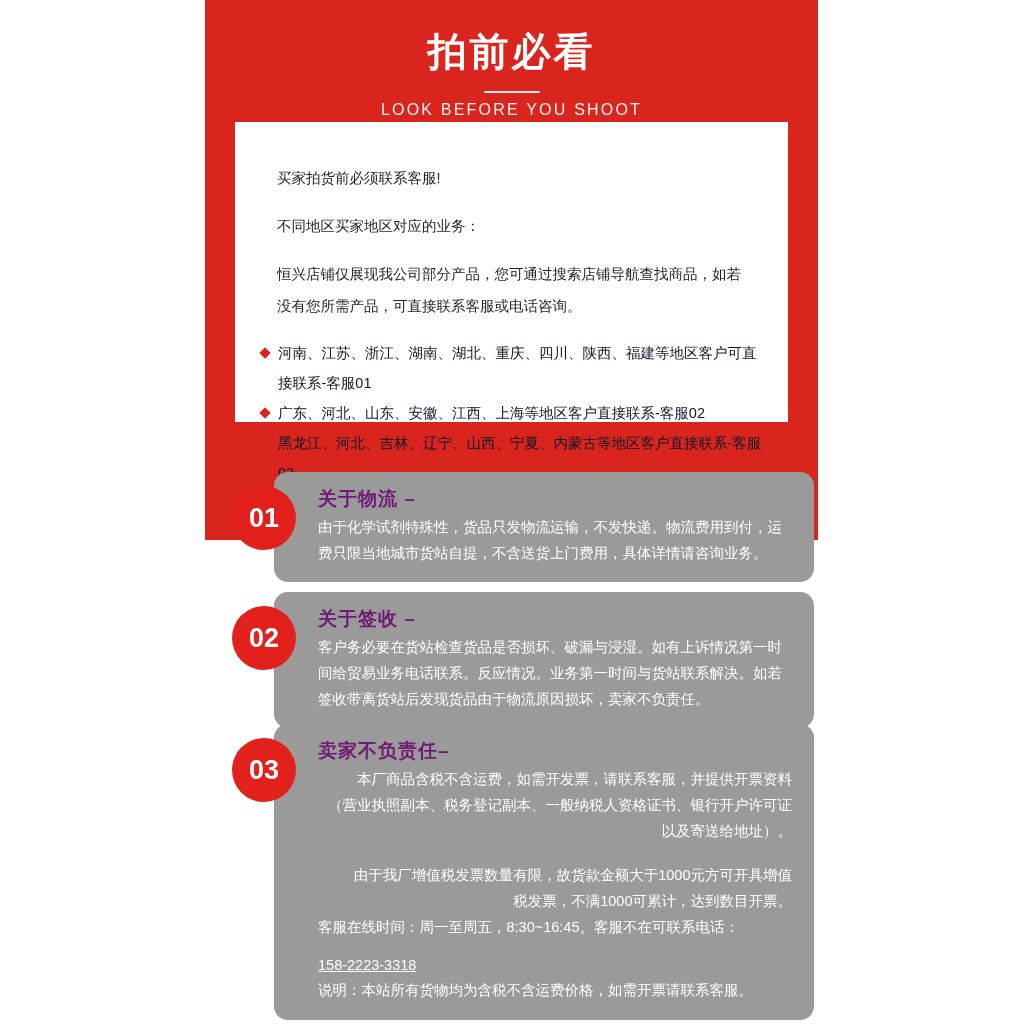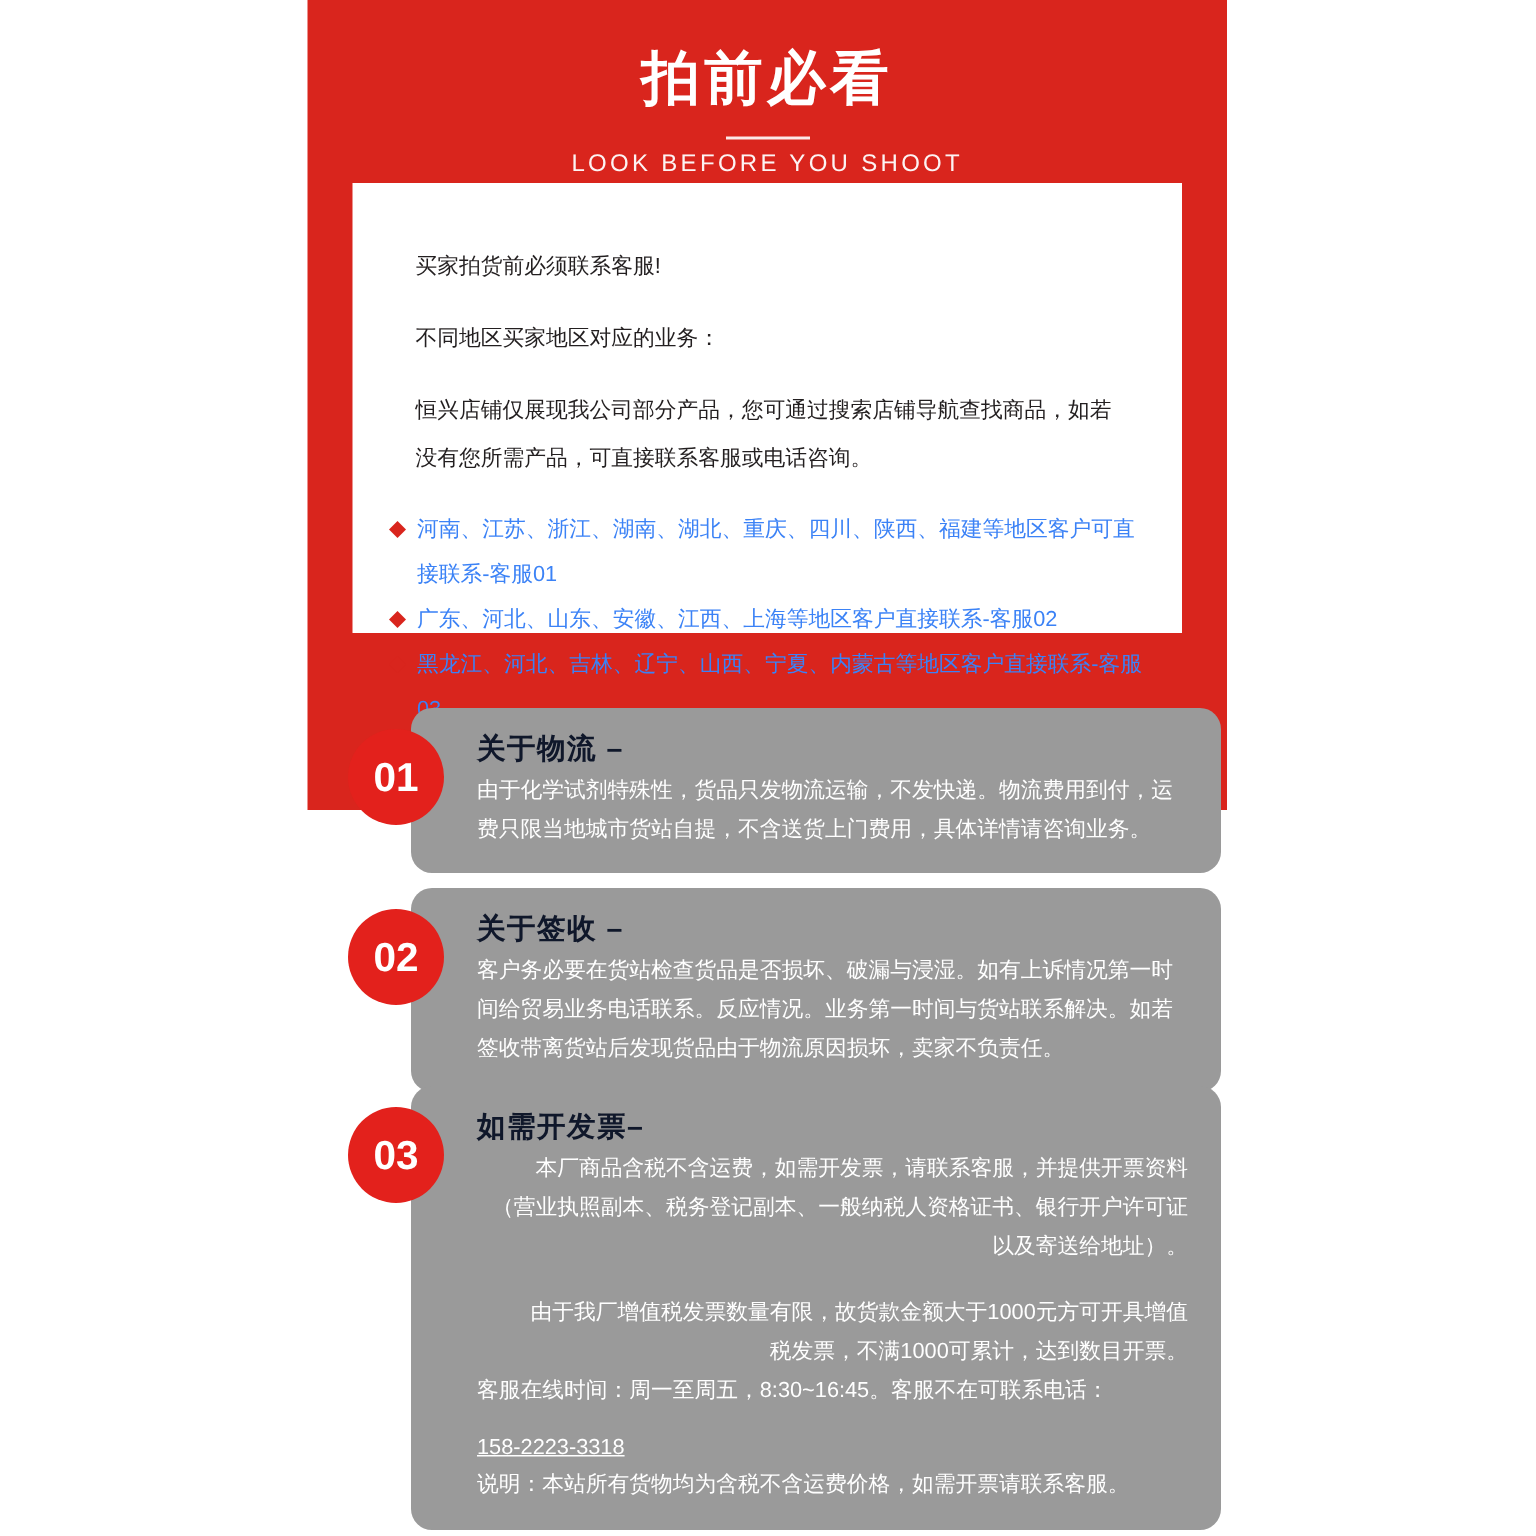--- a/index.html
+++ b/index.html
@@ -81,21 +81,21 @@
   .diamond {
     flex: 0 0 auto;
     width: 8px;
     height: 8px;
     background: #d9251d;
     transform: rotate(45deg);
     margin: 11px 9px 0 0;
   }
   .bullet-text {
     flex: 1 1 auto;
-    color: #3b82f6;
+    color: #0f172a;
     font-size: 14.5px;
     line-height: 30px;
   }
 
   
   .block {
     position: absolute;
     display: flex;
     align-items: flex-start;
   }
@@ -118,21 +118,21 @@
   .panel {
     position: relative;
     margin-left: -22px;
     background: #9a9a9a;
     border-radius: 14px;
     color: #ffffff;
     padding: 14px 22px 16px 44px;
     box-sizing: border-box;
   }
   .panel-title {
-    color: #0f172a;
+    color: #701a75;
     font-size: 19px;
     font-weight: bold;
     letter-spacing: 1px;
     margin: 0 0 2px 0;
   }
   .panel-body {
     font-size: 14.5px;
     line-height: 26px;
     color: #ffffff;
     margin: 0;
@@ -202,21 +202,21 @@
     <div class="badge">02</div>
     <div class="panel">
       <p class="panel-title">关于签收 –</p>
       <p class="panel-body">客户务必要在货站检查货品是否损坏、破漏与浸湿。如有上诉情况第一时间给贸易业务电话联系。反应情况。业务第一时间与货站联系解决。如若签收带离货站后发现货品由于物流原因损坏，卖家不负责任。</p>
     </div>
   </div>
 
   <div class="block" id="block-3">
     <div class="badge">03</div>
     <div class="panel">
-      <p class="panel-title">如需开发票–</p>
+      <p class="panel-title">卖家不负责任–</p>
       <p class="panel-body indent">本厂商品含税不含运费，如需开发票，请联系客服，并提供开票资料（营业执照副本、税务登记副本、一般纳税人资格证书、银行开户许可证以及寄送给地址）。</p>
       <p class="panel-body indent">由于我厂增值税发票数量有限，故货款金额大于1000元方可开具增值税发票，不满1000可累计，达到数目开票。</p>
       <p class="panel-body" style="margin-top:0;">客服在线时间：周一至周五，8:30~16:45。客服不在可联系电话：</p>
       <p class="panel-body" style="margin-top:12px;text-decoration:underline;">158-2223-3318</p>
       <p class="panel-body" style="margin-top:0;font-family:Liberation Mono, monospace;">说明：本站所有货物均为含税不含运费价格，如需开票请联系客服。</p>
     </div>
   </div>
 
 </div>
 

